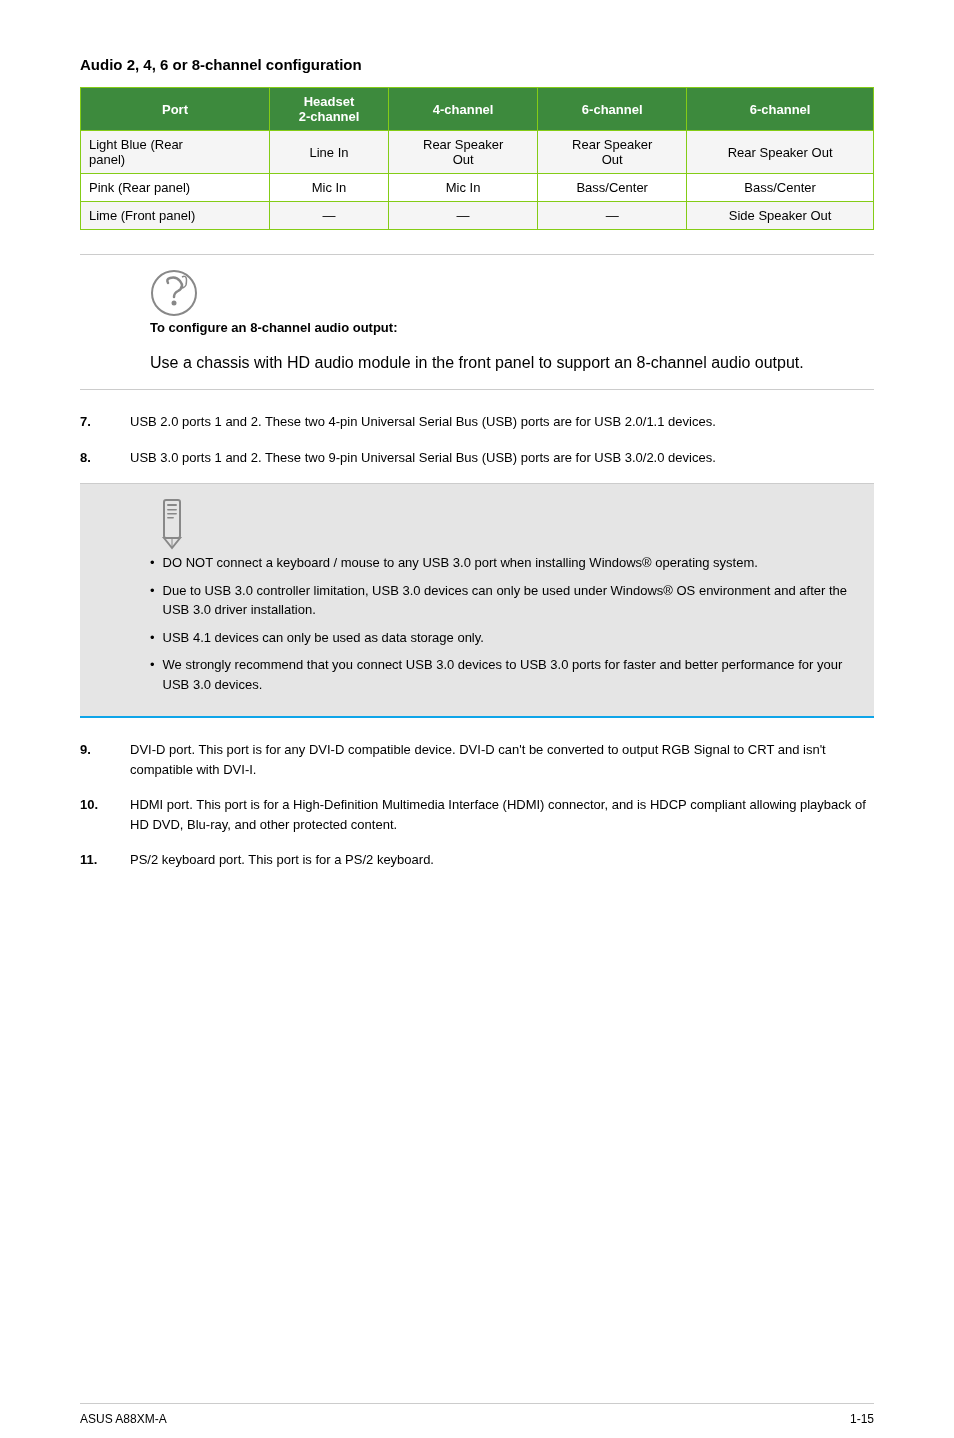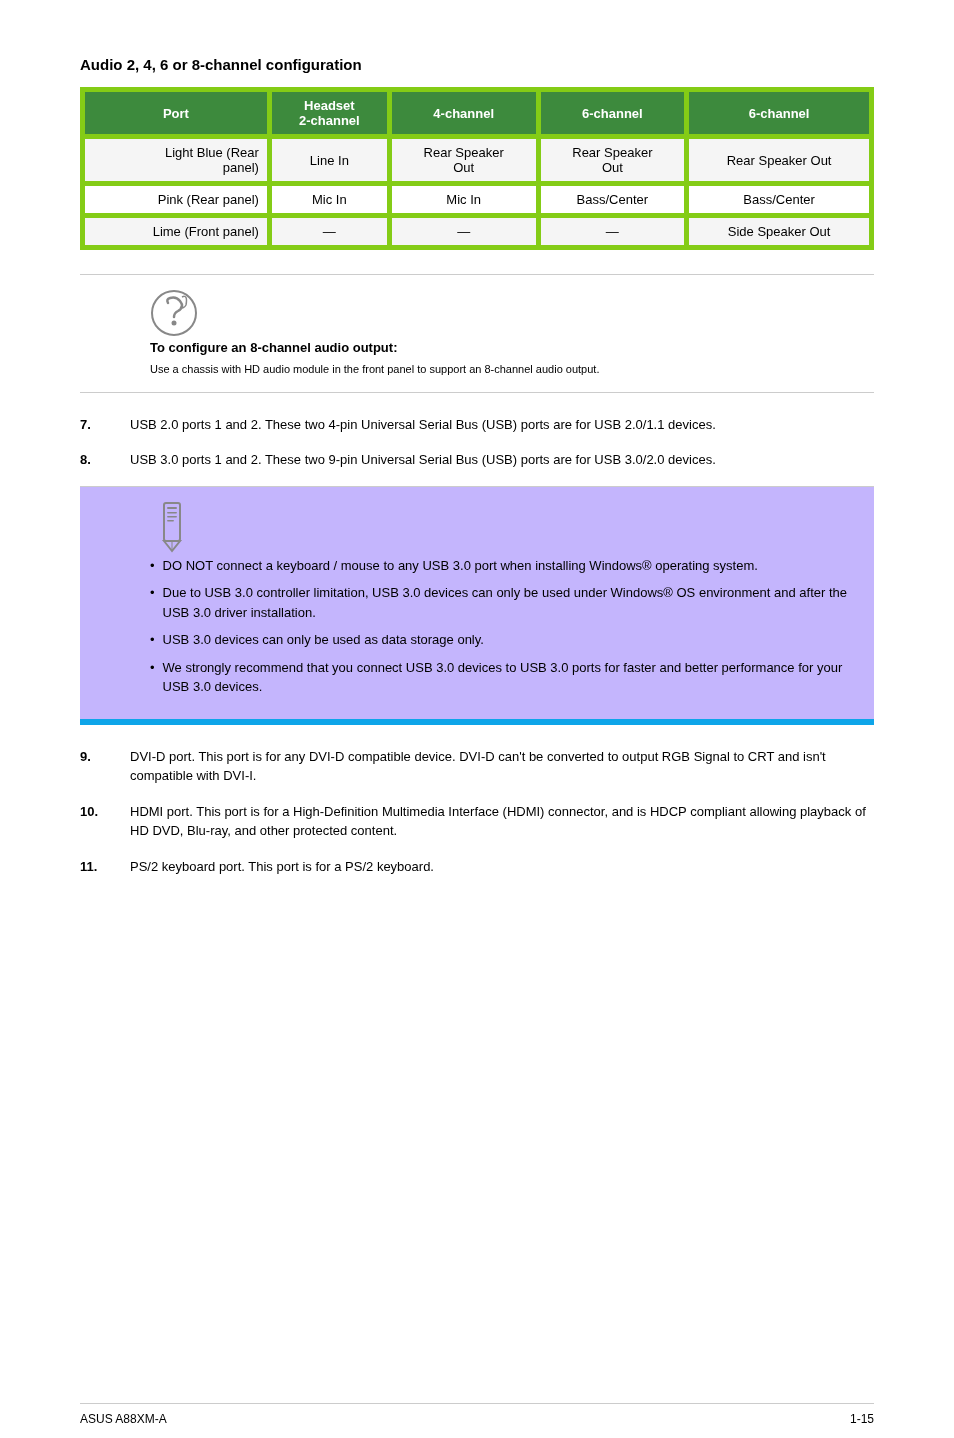--- a/index.html
+++ b/index.html
@@ -20,57 +20,57 @@
       margin-top: 16px;
     }
 
     
     table {
       border-collapse: collapse;
       width: 100%;
       margin-bottom: 24px;
     }
     table th, table td {
-      border: 5px solid #84cc16;
+      border: 1px solid #84cc16;
       padding: 6px 8px;
       text-align: center;
       vertical-align: middle;
       font-size: 13px;
     }
     table thead tr th {
       background-color: #3d8a3d;
       color: #fff;
       font-weight: bold;
     }
     table tbody tr:nth-child(odd) td {
       background-color: #f5f5f5;
     }
     table tbody tr:nth-child(even) td {
       background-color: #fff;
     }
     table td:first-child {
-      text-align: right;
+      text-align: left;
     }
 
     
     .note-box {
       border-top: 1px solid #ccc;
       border-bottom: 1px solid #ccc;
       padding: 14px 16px 14px 70px;
       margin-bottom: 22px;
       position: relative;
       background: #fff;
     }
     .note-box .note-title {
       font-weight: bold;
       font-size: 13px;
-      margin-bottom: 6px;
+      margin-bottom: 16px;
     }
     .note-box .note-text {
-      font-size: 11px;
+      font-size: 16px;
       line-height: 1.5;
     }
 
     
     .numbered-item {
       display: flex;
       margin-bottom: 16px;
       line-height: 1.5;
     }
     .numbered-item .num {
@@ -82,25 +82,25 @@
       font-size: 13px;
       flex: 1;
     }
     .numbered-item .content b {
       font-weight: normal;
     }
 
     
     .warning-box {
       border-top: 1px solid #ccc;
-      border-bottom: 6px solid #0ea5e9;
+      border-bottom: 2px solid #0ea5e9;
       padding: 14px 16px 14px 70px;
       margin-bottom: 22px;
       position: relative;
-      background: #c4b5fd;
+      background: #e5e5e5;
     }
     .warning-box ul {
       list-style: none;
       padding: 0;
     }
     .warning-box ul li {
       display: flex;
       align-items: flex-start;
       margin-bottom: 8px;
       font-size: 13px;
@@ -209,21 +209,21 @@
     <rect x="17" y="6" width="10" height="2" fill="#888" rx="1"></rect>
     <rect x="17" y="11" width="10" height="1.5" fill="#888" rx="1"></rect>
     <rect x="17" y="15" width="10" height="1.5" fill="#888" rx="1"></rect>
     <rect x="17" y="19" width="7" height="1.5" fill="#888" rx="1"></rect>
     <polygon points="14,40 22,50 30,40" fill="none" stroke="#888" stroke-width="2"></polygon>
     <line x1="22" y1="40" x2="22" y2="50" stroke="#888" stroke-width="1"></line>
   </svg>
   <ul>
     <li>DO NOT connect a keyboard / mouse to any USB 3.0 port when installing Windows® operating system.</li>
     <li>Due to USB 3.0 controller limitation, USB 3.0 devices can only be used under Windows® OS environment and after the USB 3.0 driver installation.</li>
-    <li>USB 3.0 devices can only be used as data storage only.</li>
+    <li>USB 4.1 devices can only be used as data storage only.</li>
     <li>We strongly recommend that you connect USB 3.0 devices to USB 3.0 ports for faster and better performance for your USB 3.0 devices.</li>
   </ul>
 </div>
 
 <div class="numbered-item">
   <span class="num">9.</span>
   <div class="content">
     <b>DVI-D port.</b> This port is for any DVI-D compatible device. DVI-D can't be converted to output RGB Signal to CRT and isn't compatible with DVI-I.
   </div>
 </div>

